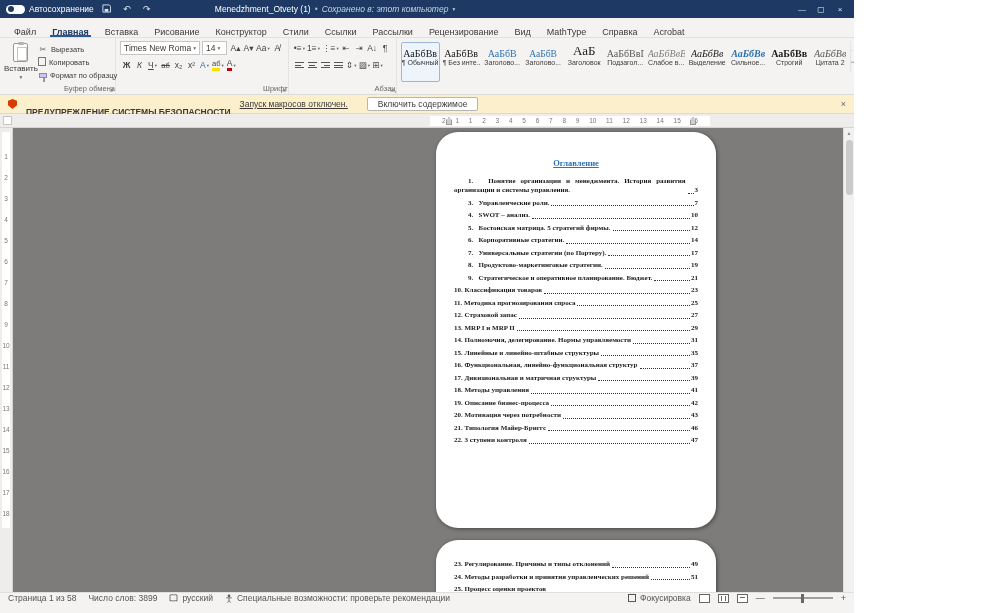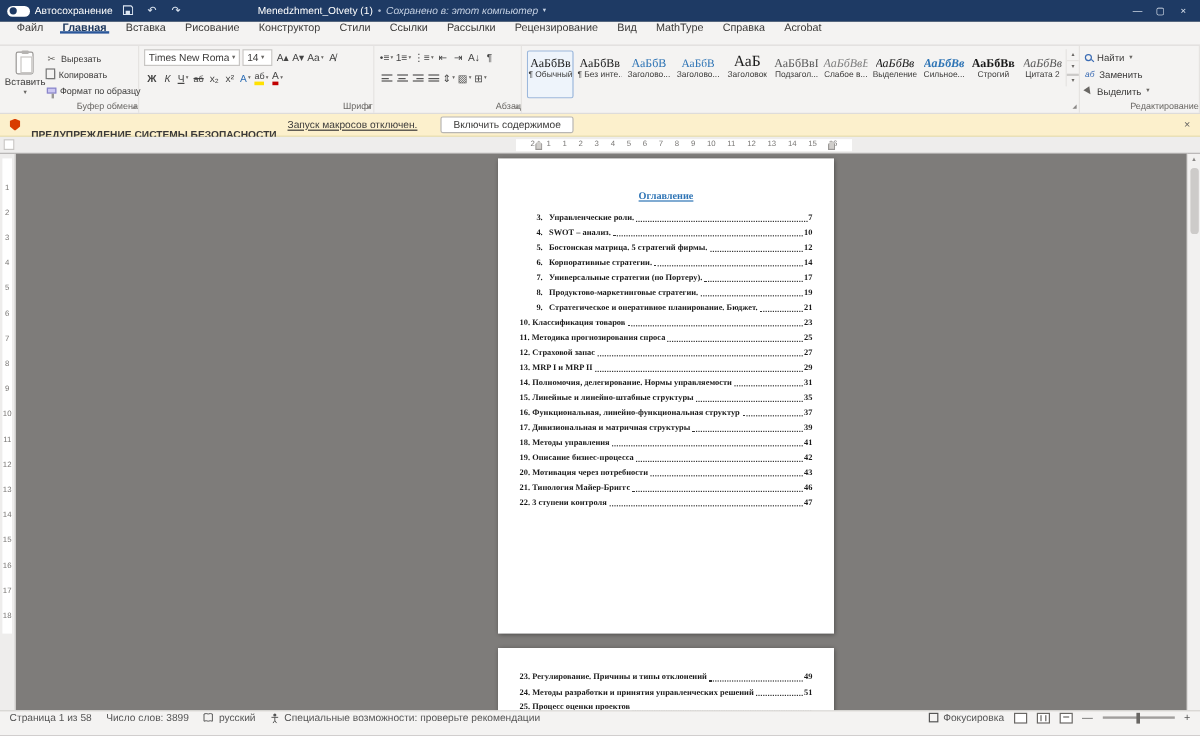--- a/index.html
+++ b/index.html
@@ -1,36 +1,36 @@
 <!DOCTYPE html>
 <html><head>
 <meta charset="utf-8">
 <style>
 *{margin:0;padding:0;box-sizing:border-box;}
 html,body{width:1000px;height:613px;overflow:hidden;background:#fff;}
-.app{width:1000px;height:613px;position:relative;font-family:"Liberation Sans","DejaVu Sans",sans-serif;background:#7e7c7a;overflow:hidden;}
+.app{width:854px;height:613px;position:relative;font-family:"Liberation Sans","DejaVu Sans",sans-serif;background:#7e7c7a;overflow:hidden;}
 
 
 .titlebar{height:18px;background:#1e3a64;display:flex;align-items:center;color:#fff;font-size:8.5px;padding:0 6px;gap:6px;position:relative;}
 .autosave{display:flex;align-items:center;gap:4px;}
 .switch{width:19px;height:9px;border-radius:5px;background:#fff;position:relative;flex:0 0 auto;}
 .switch::after{content:"";position:absolute;left:1.5px;top:1.5px;width:6px;height:6px;border-radius:50%;background:#1e3a64;}
 .tico{width:14px;text-align:center;font-size:9px;color:#dde6f2;}
 .doctitle{display:flex;align-items:center;gap:4px;margin-left:55px;white-space:nowrap;}
 .doctitle .dot{color:#aebbd2;}
 .doctitle .saved{color:#c6d2e4;font-style:italic;}
 .doctitle .chev{font-size:5.5px;color:#c6d2e4;}
 .searchbox{position:absolute;left:460px;top:2.5px;width:222px;height:13px;background:#3d5a85;border-radius:3px;display:flex;align-items:center;gap:5px;padding:0 7px;color:#ccd7e7;}
 .mag{width:6px;height:6px;border:1px solid #ccd7e7;border-radius:50%;position:relative;flex:0 0 auto;}
 .mag::after{content:"";position:absolute;width:3px;height:1px;background:#ccd7e7;transform:rotate(45deg);right:-3px;bottom:-1px;}
 .winctl{margin-left:auto;display:flex;gap:3px;}
 .winctl span{width:16px;text-align:center;font-size:8px;color:#dfe6f0;}
 
 
-.tabsrow{height:20px;background:#f4f3f2;display:flex;align-items:flex-start;padding-left:6px;border-bottom:1px solid #e3e1df;}
+.tabsrow{height:20px;background:#f4f3f2;display:flex;align-items:flex-end;padding-left:6px;border-bottom:1px solid #e3e1df;}
 .rtab{padding:0 8px;font-size:9px;color:#3b3a39;display:flex;align-items:center;position:relative;white-space:nowrap;}
 .rtab.active{font-weight:bold;color:#1f3least;color:#203a5f;}
 .rtab.active::after{content:"";position:absolute;left:6px;right:6px;bottom:0;height:2px;background:#2b579a;}
 
 
 .ribbon{height:57px;background:#f4f3f2;display:flex;border-bottom:1px solid #dedcda;}
 .rgroup{position:relative;border-right:1px solid #e5e3e1;padding:3px 4px 12px;}
 .glabel{position:absolute;bottom:1px;left:0;right:0;text-align:right;font-size:7.5px;color:#696764;white-space:nowrap;}
 .launcher{position:absolute;right:2px;bottom:2px;font-size:4.5px;color:#8a8886;}
 
@@ -116,21 +116,21 @@
 .rnum{line-height:1;}
 .im{position:absolute;width:6px;height:8px;top:3px;background:#d0cecb;border:1px solid #9a9896;clip-path:polygon(50% 0,100% 40%,100% 100%,0 100%,0 40%);}
 .im-l{left:446px;}
 .im-r{left:690px;}
 
 
 .docarea{position:absolute;top:128px;left:0;right:0;bottom:21px;background:#7e7c7a;overflow:hidden;}
 .vruler{position:absolute;left:0;top:0;width:13px;bottom:0;background:#eeedec;border-right:1px solid #d6d4d2;overflow:hidden;}
 .vwhite{position:absolute;left:2px;right:2px;top:4px;height:396px;background:#fff;}
 .vnums{position:relative;display:flex;flex-direction:column;align-items:center;padding-top:26px;gap:14.5px;font-size:6.5px;color:#7a7876;}
-.page{position:absolute;left:415px;width:280px;background:#fff;box-shadow:1px 1px 4px rgba(0,0,0,.45);}
+.page{position:absolute;left:436px;width:280px;background:#fff;box-shadow:1px 1px 4px rgba(0,0,0,.45);border-radius:22px;}
 .page1{top:4px;height:396px;padding:26px 18px 0;}
 .page2{top:412px;height:140px;padding:20px 18px 0;}
 .toc-title{font-family:"Liberation Serif","DejaVu Serif",serif;font-size:8.5px;font-weight:bold;color:#2e74b5;text-decoration:underline;text-align:center;margin-bottom:9px;}
 .toc{font-family:"Liberation Serif","DejaVu Serif",serif;font-size:7px;font-weight:bold;color:#1a1a1a;}
 .toc-entry{display:flex;align-items:flex-end;margin-bottom:3.5px;line-height:9px;}
 .tt{text-align:justify;}
 .tt.ind{text-indent:14px;}
 .leader{flex:1;min-width:6px;border-bottom:1px dotted #333;margin:0 1px 1.5px 2px;}
 .pg{flex:0 0 auto;}
 .scroll{position:absolute;right:0;top:0;width:11px;bottom:0;background:#f2f1f0;border-left:1px solid #e0dedd;display:flex;flex-direction:column;align-items:center;}
@@ -495,20 +495,25 @@
           <span class="rnum">15</span>
           <span class="rnum">16</span>
           <span class="rnum">17</span>
           <span class="rnum">18</span>
         </div>
     </div>
 
     <div class="page page1 toc">
       <div class="toc-title">Оглавление</div>
       <div>
+          <div class="toc-entry">
+            <span class="tt ind">1.&nbsp;&nbsp;&nbsp;Понятие организации и менеджмента. История развития организации и системы управления.</span>
+            <span class="leader"></span>
+            <span class="pg">3</span>
+          </div>
           <div class="toc-entry">
             <span class="tt ind">3.&nbsp;&nbsp;&nbsp;Управленческие роли.</span>
             <span class="leader"></span>
             <span class="pg">7</span>
           </div>
           <div class="toc-entry">
             <span class="tt ind">4.&nbsp;&nbsp;&nbsp;SWOT – анализ.</span>
             <span class="leader"></span>
             <span class="pg">10</span>
           </div>

